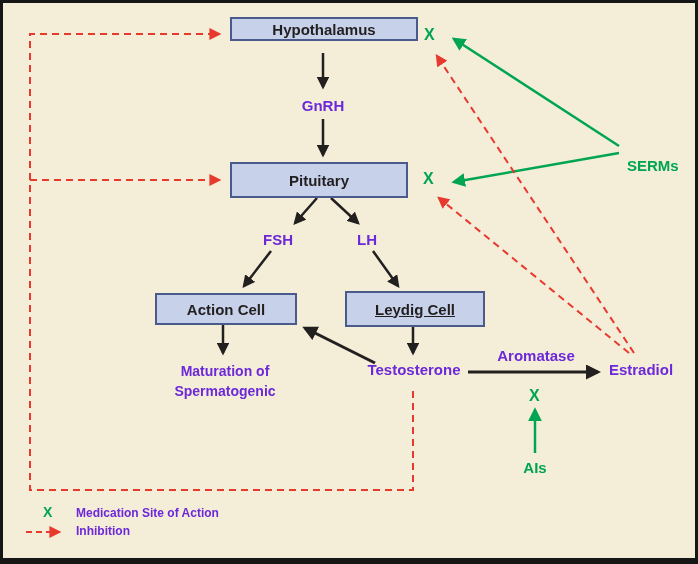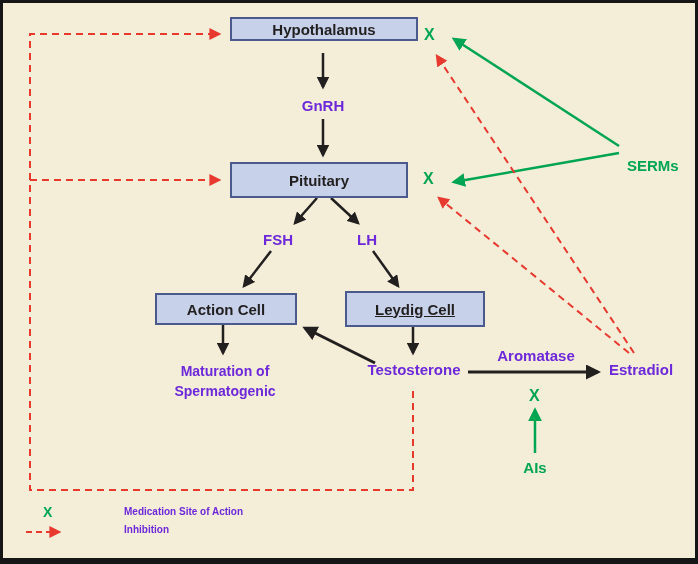--- a/index.html
+++ b/index.html
@@ -23,21 +23,21 @@
   }
   .lbl {
     position:absolute;
     font-weight:bold; font-size:15px; color:#6d28d9;
     white-space:nowrap;
   }
   .center { transform:translateX(-50%); text-align:center; }
   .green { color:#00a551; }
   .xmark { font-size:16px; }
   .multiline { white-space:normal; width:140px; line-height:20px; font-size:14px; }
-  .legend-text { font-size:10px;margin-left:48px; }
+  .legend-text { font-size:12px; }
 </style>
 </head>
 <body>
 
 <div class="canvas">
 
   <svg class="overlay" viewBox="0 0 692 555">
     <defs>
       <marker id="mblack" viewBox="0 0 10 10" refX="8" refY="5" markerWidth="5" markerHeight="5" orient="auto-start-reverse">
         <path d="M0,0 L10,5 L0,10 z" fill="#221f1f"></path>

